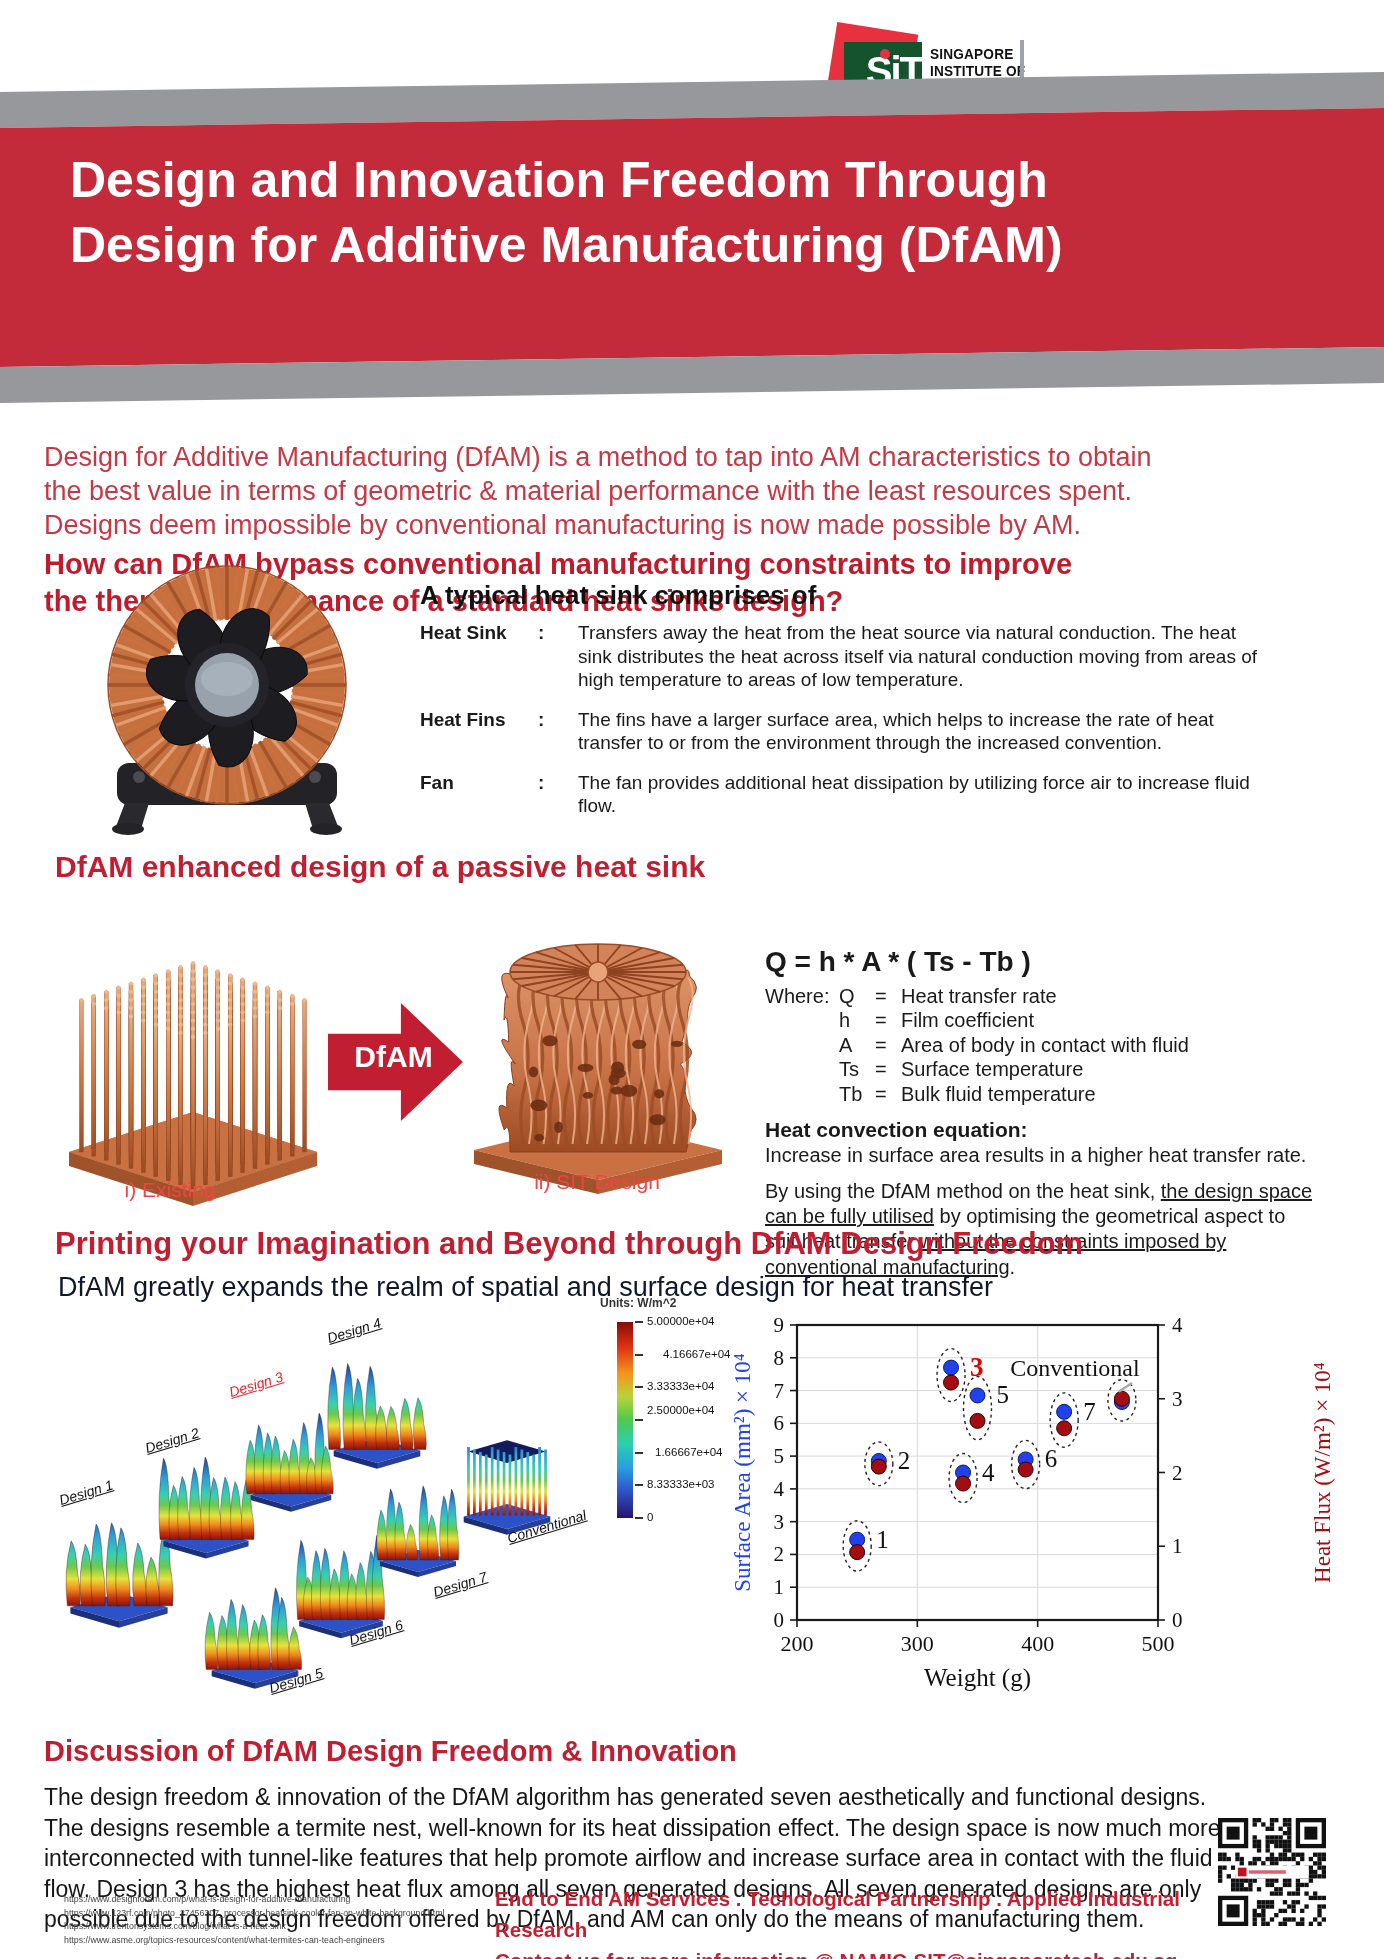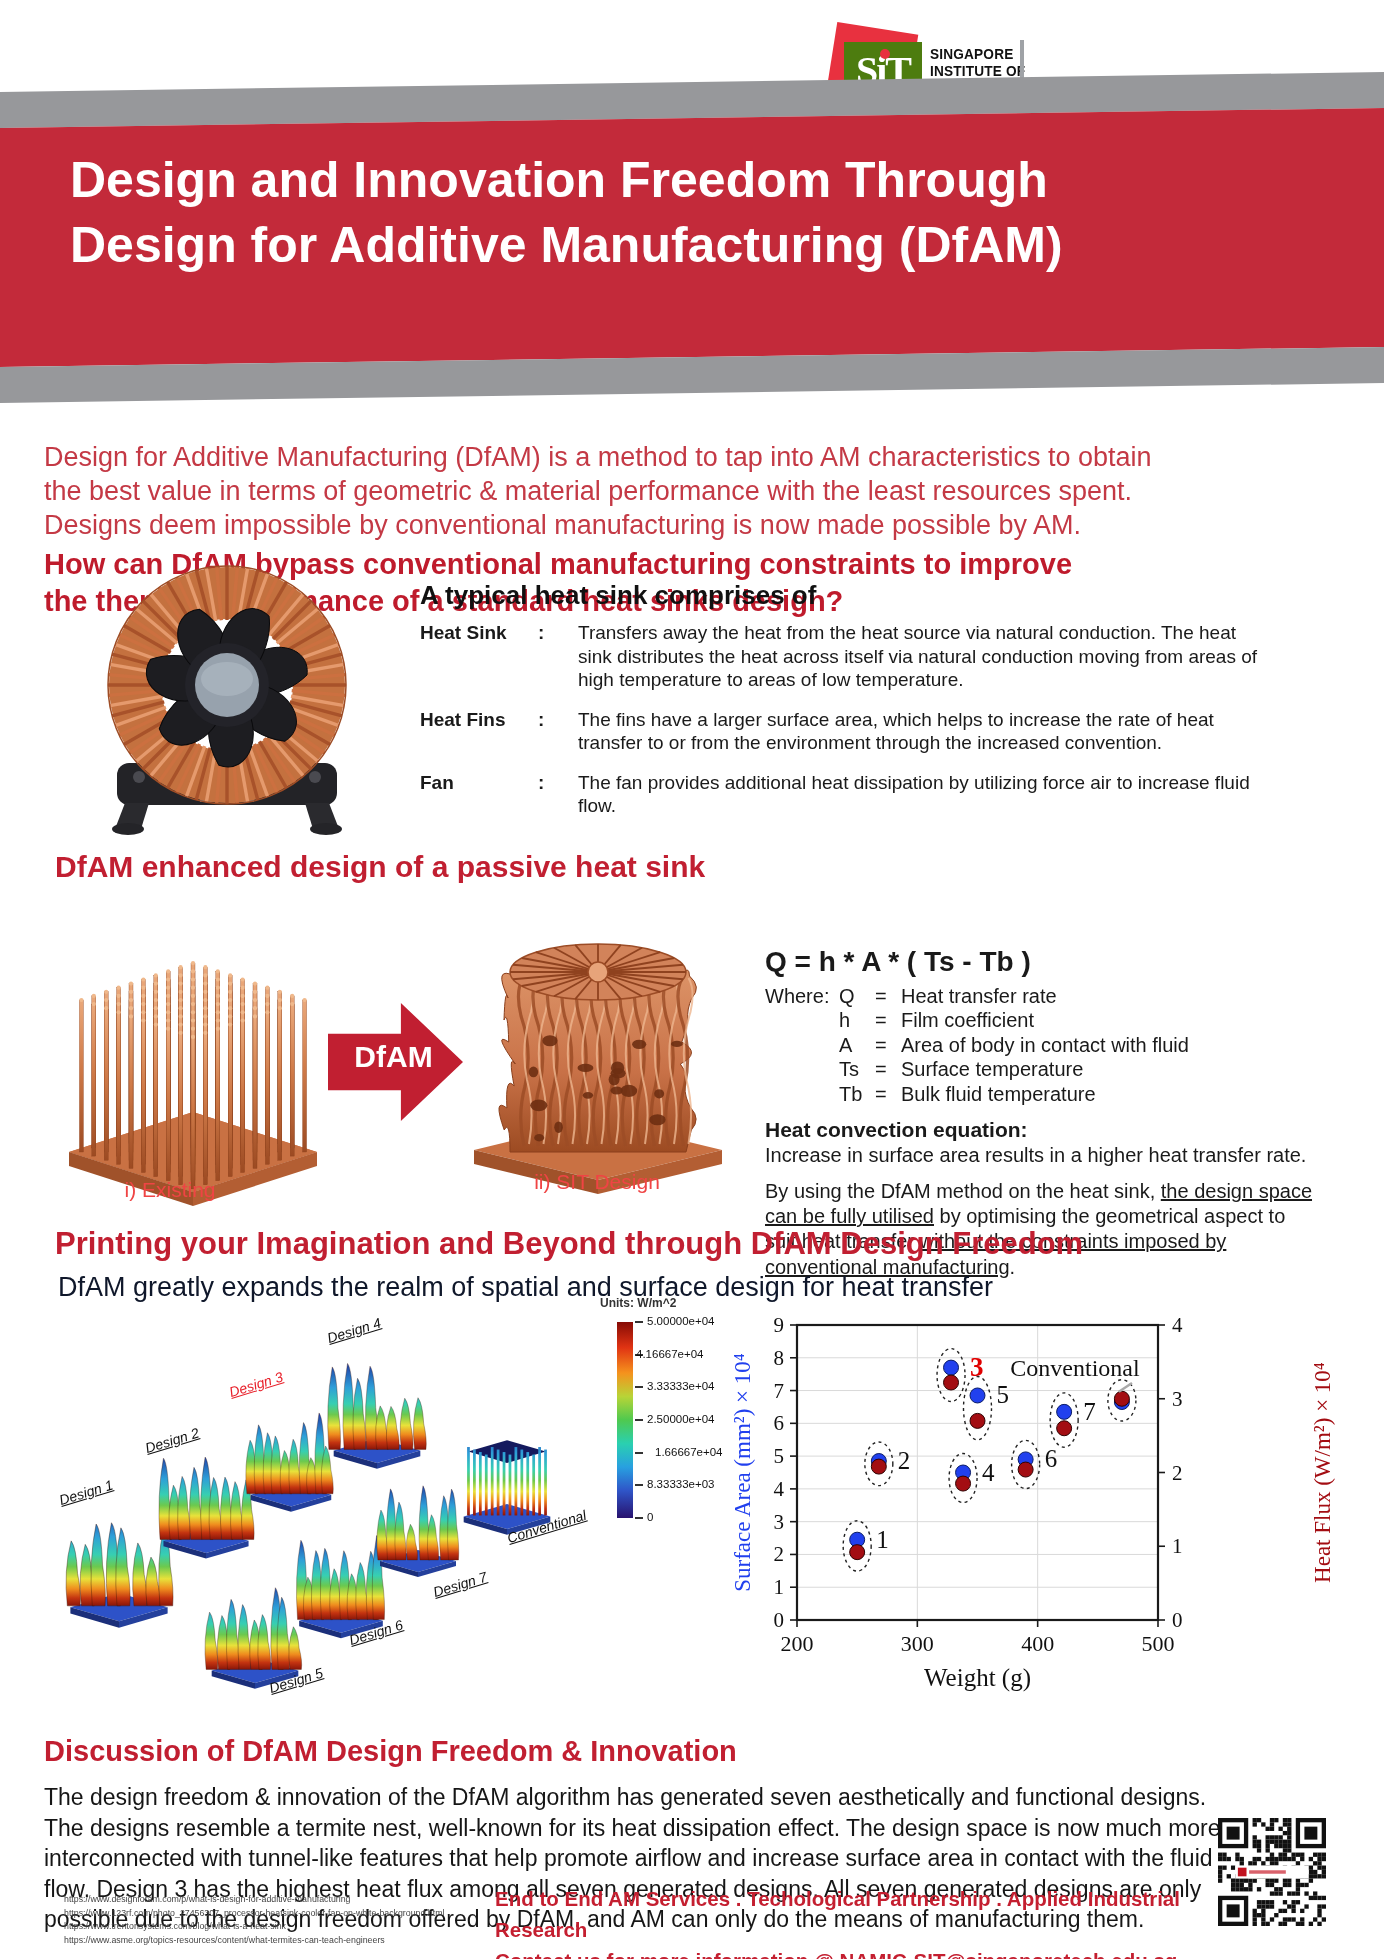--- a/index.html
+++ b/index.html
@@ -2,21 +2,21 @@
 <html><head>
 <meta charset="utf-8">
 <style>
   html,body{margin:0;padding:0;background:#ffffff;}
   body{font-family:"Liberation Sans","DejaVu Sans",sans-serif;color:#1a1a1a;}
   .poster{position:relative;width:1384px;height:1959px;background:#fff;overflow:hidden;}
   .abs{position:absolute;}
 
   
   .logo-diamond{left:831px;top:28px;width:82px;height:74px;background:#e8313f;transform:rotate(9deg);}
-  .logo-box{left:844px;top:42px;width:78px;height:57px;background:#4d7c0f;display:flex;align-items:center;justify-content:center;font-family:Liberation Serif, serif;}
+  .logo-box{left:844px;top:42px;width:78px;height:57px;background:#14532d;display:flex;align-items:center;justify-content:flex-end;}
   .logo-sit{color:#fff;font-weight:bold;font-size:40px;letter-spacing:-2px;line-height:1;}
   .logo-dot{left:880px;top:49px;width:10px;height:10px;border-radius:50%;background:#e8313f;}
   .inst{left:930px;top:45px;font-weight:bold;font-size:15.5px;line-height:1.12;color:#111;transform:scaleX(.88);transform-origin:left top;letter-spacing:.2px;}
   .hdr-divider{left:1020px;top:40px;width:3.5px;height:58px;background:#9fa2a6;}
   .namic{left:1038px;top:44px;font-size:23px;line-height:1.2;color:#e8313f;}
 
   
   .skew{transform:skewY(-0.83deg);}
   .band-gray-top{left:0;top:82px;width:1384px;height:36px;background:#97989b;}
   .band-red{left:0;top:118px;width:1384px;height:239px;background:#c32a3a;}
@@ -804,25 +804,25 @@
       <span class="design-label" style="left: 510px; top: 1530px; color: rgb(17, 17, 17);">Conventional</span>
     </div>
 
   <div class="abs colorbar">
     <div class="cb-units">Units: W/m^2</div>
     <div class="cb-bar"></div>
     <div id="cb-ticks">
         <div class="cb-dash" style="top: 25px;"></div>
         <div class="cb-tick" style="left: 52px; top: 19px;">5.00000e+04</div>
         <div class="cb-dash" style="top: 57.6667px;"></div>
-        <div class="cb-tick" style="left: 41px; top: 51.6667px;">4.16667e+04</div>
+        <div class="cb-tick" style="left: 68px; top: 51.6667px;">4.16667e+04</div>
         <div class="cb-dash" style="top: 90.3333px;"></div>
         <div class="cb-tick" style="left: 52px; top: 84.3333px;">3.33333e+04</div>
         <div class="cb-dash" style="top: 123px;"></div>
-        <div class="cb-tick" style="left: 52px; top: 117px;">2.50000e+04</div>
+        <div class="cb-tick" style="left: 52px; top: 108px;">2.50000e+04</div>
         <div class="cb-dash" style="top: 155.667px;"></div>
         <div class="cb-tick" style="left: 60px; top: 149.667px;">1.66667e+04</div>
         <div class="cb-dash" style="top: 188.333px;"></div>
         <div class="cb-tick" style="left: 52px; top: 182.333px;">8.33333e+03</div>
         <div class="cb-dash" style="top: 221px;"></div>
         <div class="cb-tick" style="left: 52px; top: 215px;">0</div>
       </div>
   </div>
 
   <div class="abs chart"><svg viewBox="0 0 654 415" width="654" height="415">

